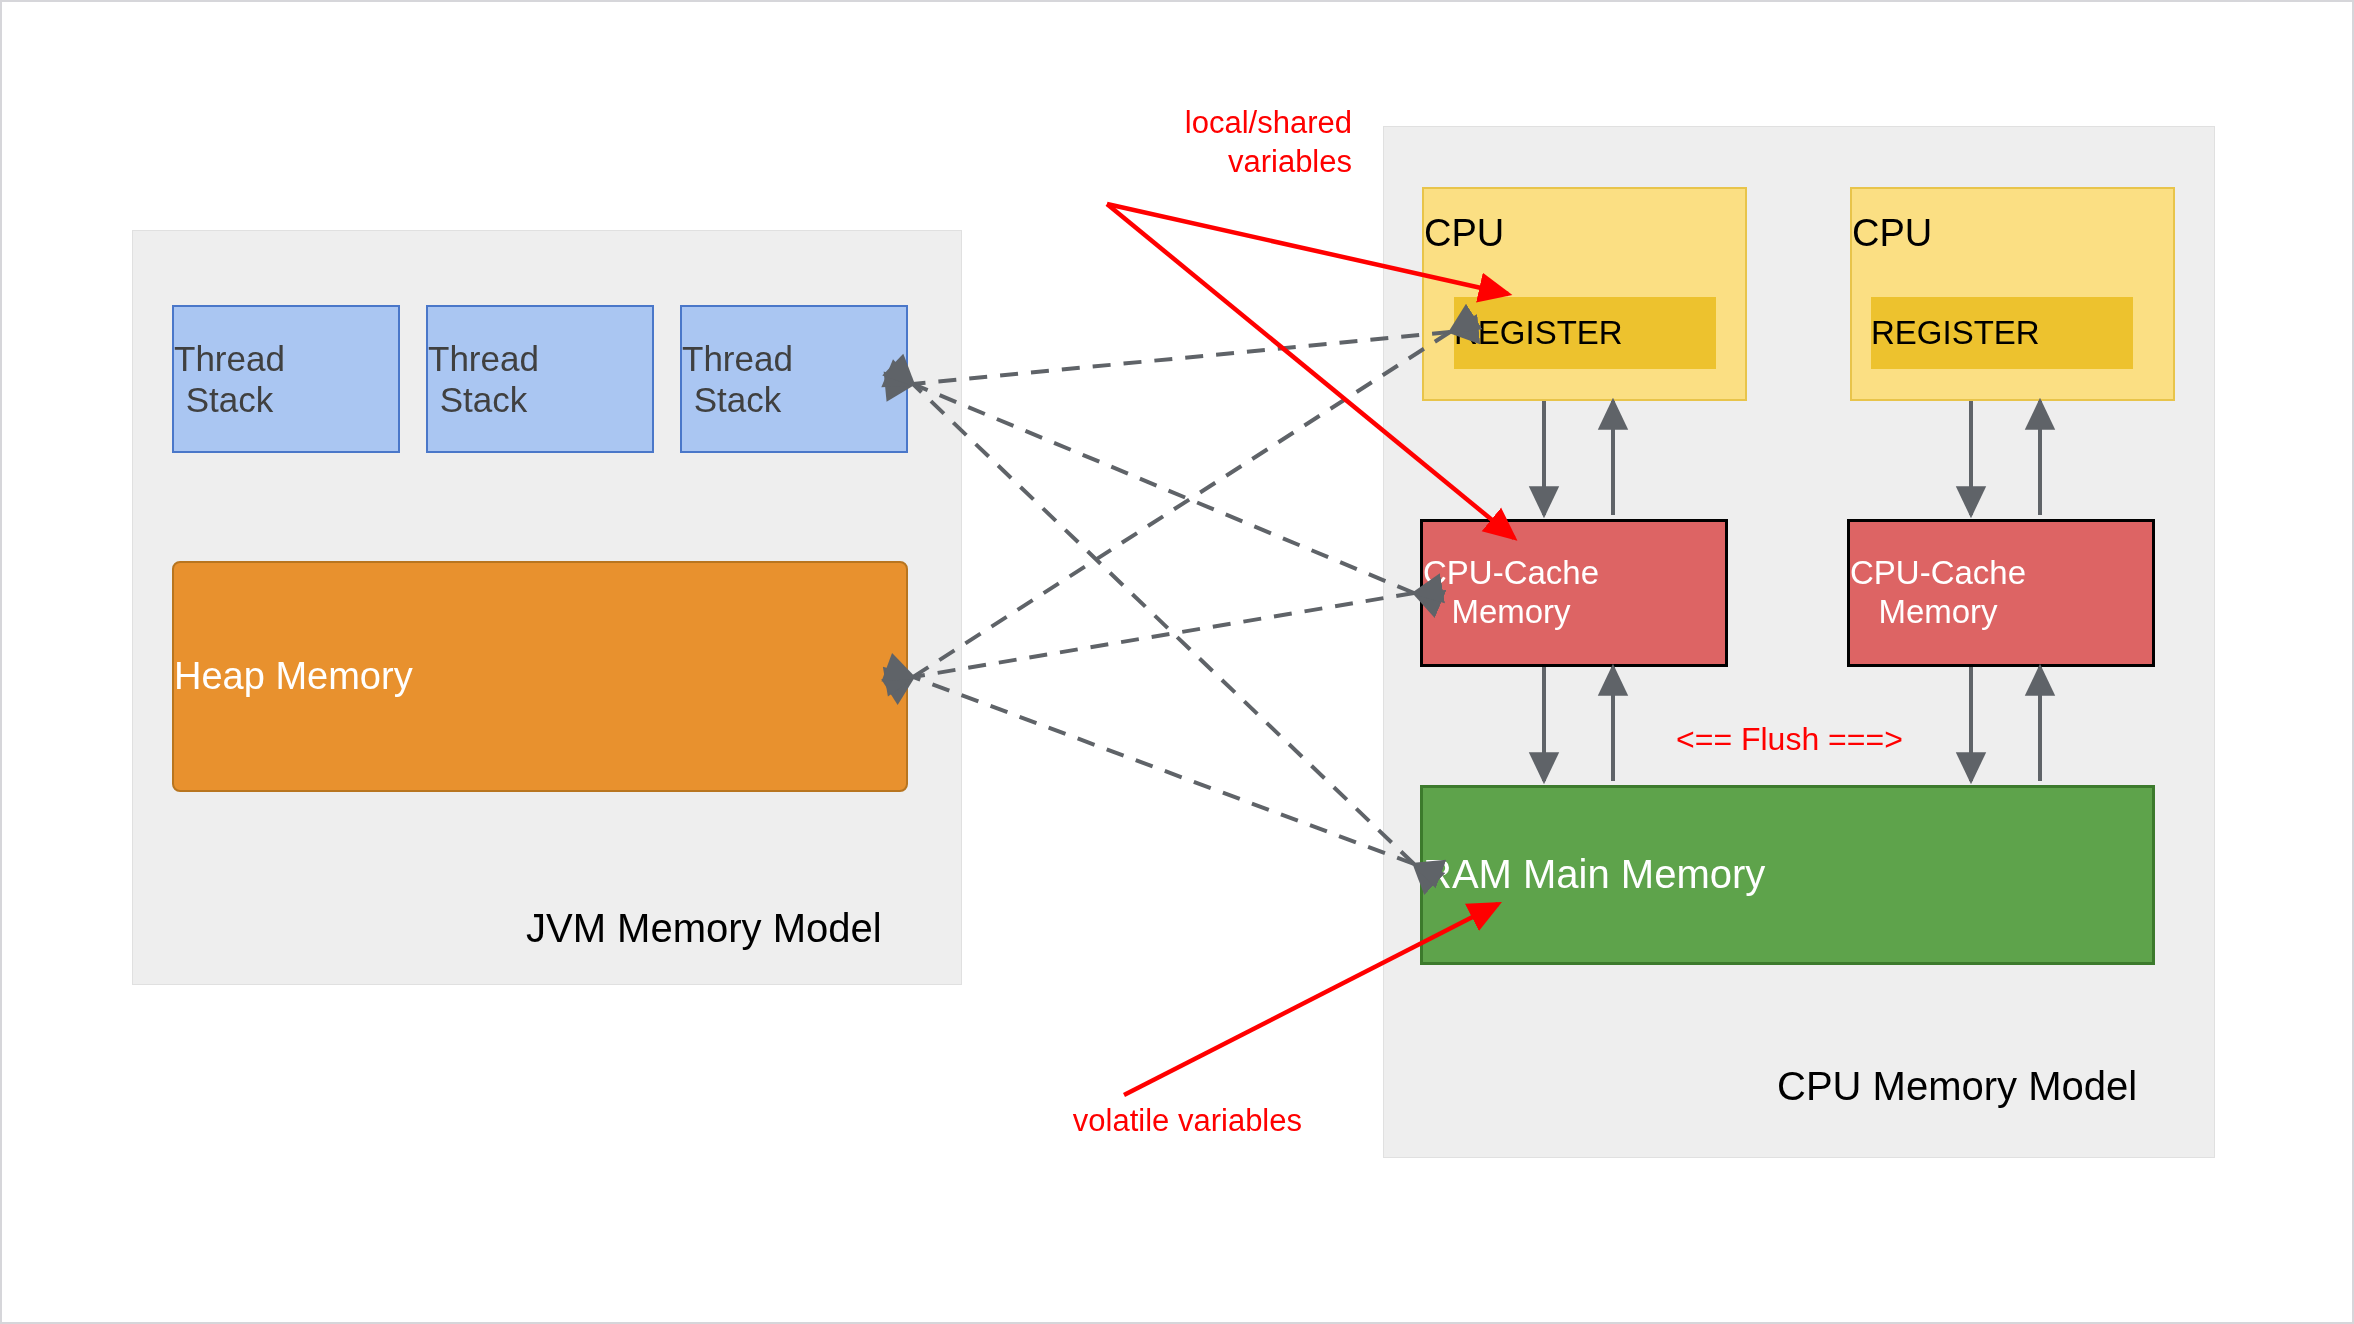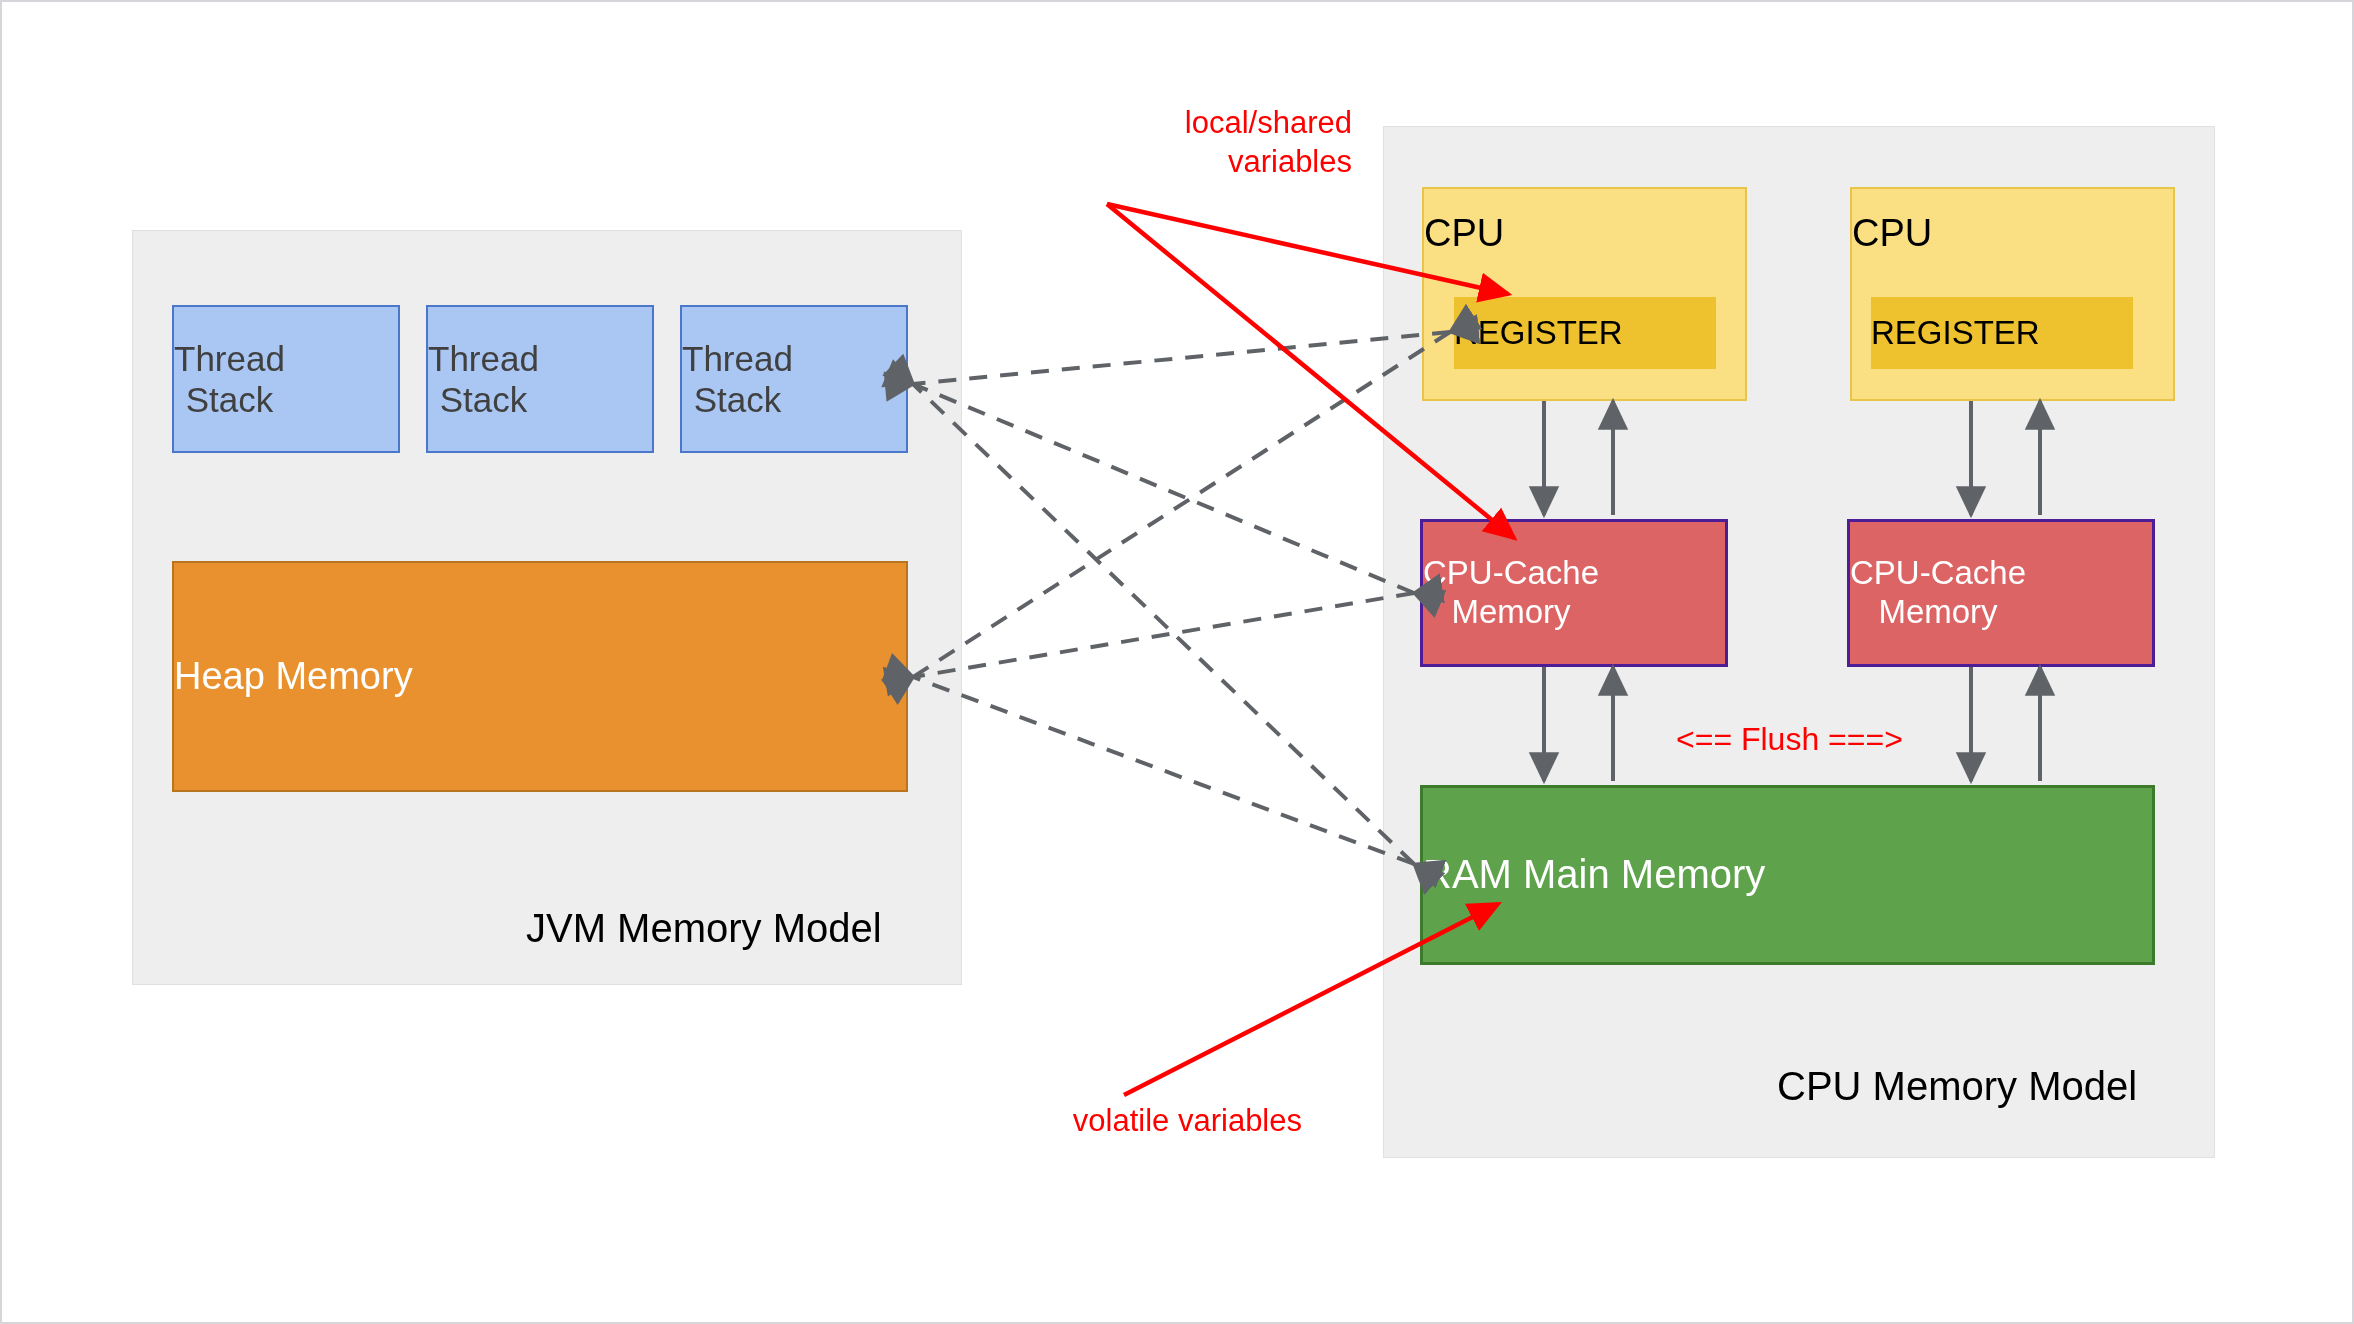--- a/index.html
+++ b/index.html
@@ -8,21 +8,21 @@
           box-sizing:border-box;border:2px solid #d6d6da;overflow:hidden;}
   .panel{position:absolute;background:#eeeeee;border:1px solid #e0e0e0;box-sizing:border-box;}
   .panel-title{position:absolute;color:#000;font-size:40px;white-space:nowrap;}
   .box{position:absolute;box-sizing:border-box;display:flex;align-items:center;
        justify-content:flex-start;text-align:center;line-height:1.18;}
   .thread-stack{background:#aac6f2;border:2px solid #4a77c9;color:#404040;font-size:35px;}
   .heap{background:#e8912e;border:2px solid #b8751f;color:#ffffff;font-size:38px;}
   .cpu{background:#fbdf83;border:2px solid #e8c44a;color:#000;font-size:38px;
        align-items:flex-start;padding-top:22px;}
   .register{background:#edc22e;color:#000;font-size:33px;border:none;}
-  .cache{background:#dd6464;border:3px solid #4c1d95;color:#ffffff;font-size:33px;}
+  .cache{background:#dd6464;border:3px solid #000000;color:#ffffff;font-size:33px;}
   .ram{background:#5ea34b;border:3px solid #3c7a2c;color:#ffffff;font-size:40px;}
   .annot{position:absolute;color:#ff0000;font-size:31px;text-align:right;line-height:1.25;white-space:pre-line;}
   .flush{position:absolute;color:#ff0000;font-size:32px;white-space:nowrap;}
   svg.edges{position:absolute;left:0;top:0;width:2354px;height:1324px;pointer-events:none;}
 </style>
 </head>
 <body>
 
 <div id="canvas">
 
@@ -35,21 +35,21 @@
   </div>
   <div class="box thread-stack" style="left:424px;top:303px;width:228px;height:148px;">
     <span style="white-space:pre-line;">Thread
 Stack</span>
   </div>
   <div class="box thread-stack" style="left:678px;top:303px;width:228px;height:148px;">
     <span style="white-space:pre-line;">Thread
 Stack</span>
   </div>
 
-  <div class="box heap" style="left:170px;top:559px;width:736px;height:231px;">
+  <div class="box heap" style="left:170px;top:559px;width:736px;height:231px;border-radius:8px;">
     <span>Heap Memory</span>
   </div>
 
   <div class="panel-title" style="left:524px;top:904px;">JVM Memory Model</div>
 
   <div class="panel" style="left:1381px;top:124px;width:832px;height:1032px;">
   </div>
 
   <div class="box cpu" style="left:1420px;top:185px;width:325px;height:214px;">
     <span>CPU</span>

